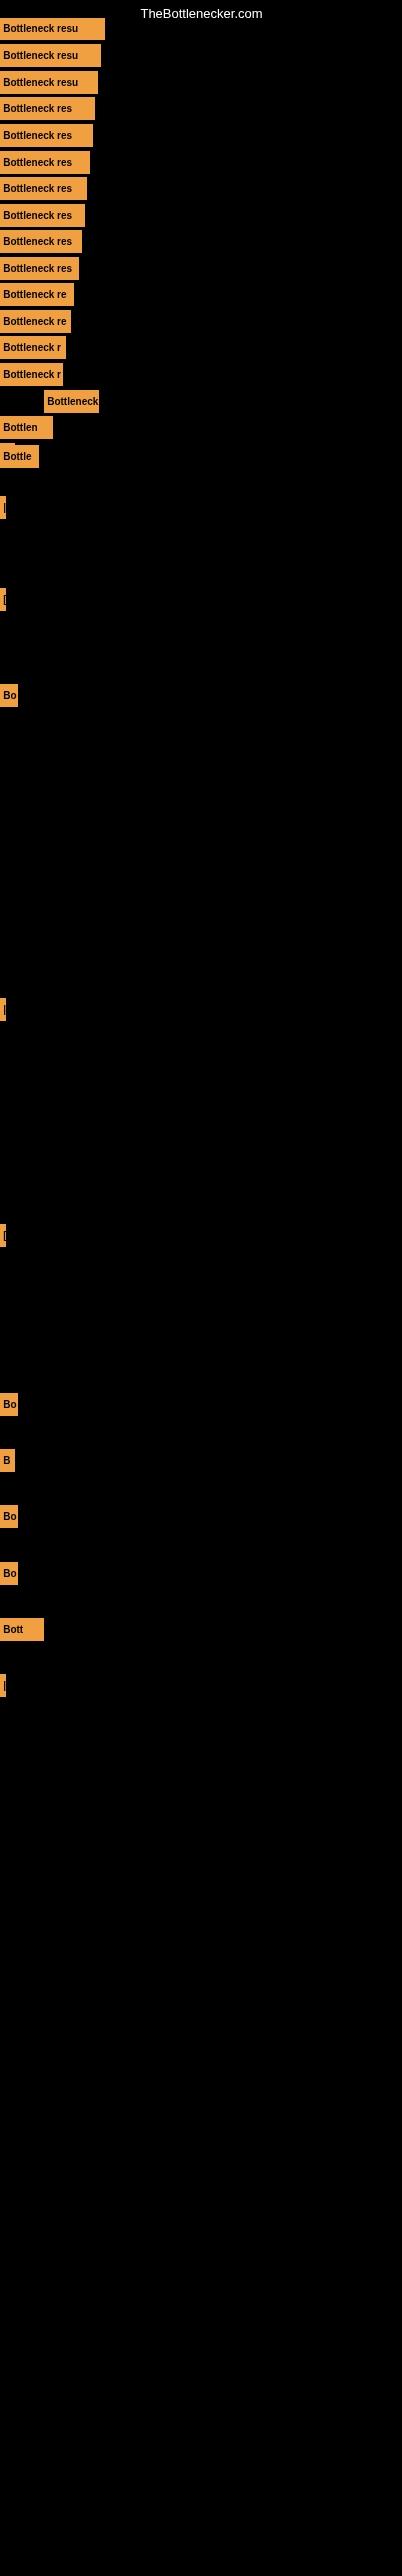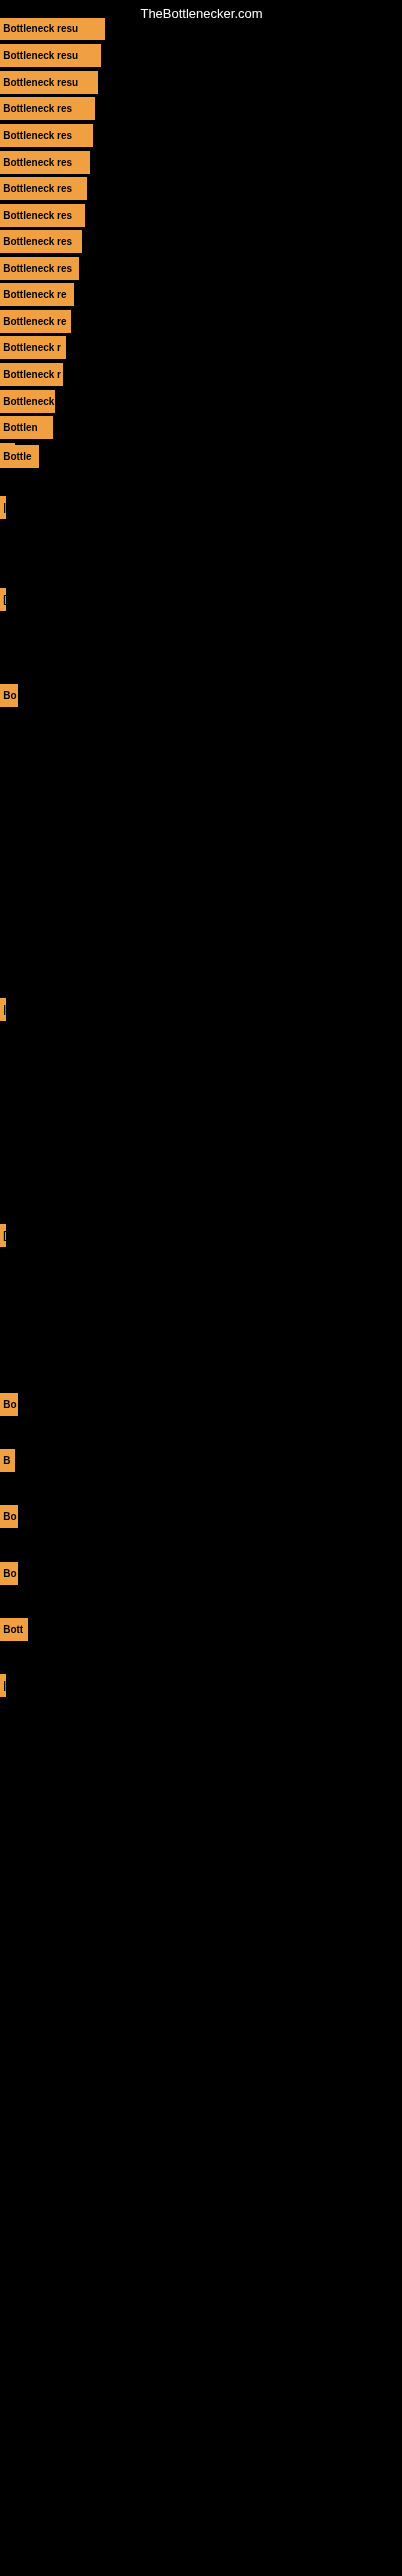--- a/index.html
+++ b/index.html
@@ -84,21 +84,21 @@
     </div>
     <div class="bar-container" style="top: 310px;">
       <div class="bar-label" style="width: 71px;">Bottleneck re</div>
     </div>
     <div class="bar-container" style="top: 336px;">
       <div class="bar-label" style="width: 66px;">Bottleneck r</div>
     </div>
     <div class="bar-container" style="top: 363px;">
       <div class="bar-label" style="width: 63px;">Bottleneck r</div>
     </div>
-    <div class="bar-container" style="top: 390px;">
+    <div class="bar-container" style="top: 390px; padding-left: 44px;">
       <div class="bar-label" style="width: 55px;">Bottleneck</div>
     </div>
     <div class="bar-container" style="top: 416px;">
       <div class="bar-label" style="width: 53px;">Bottlen</div>
     </div>
     <div class="bar-container" style="top: 443px;">
       <div class="bar-label" style="width: 14.5px;">B</div>
     </div>
     <div class="bar-container" style="top: 445px;">
       <div class="bar-label" style="width: 39px;">Bottle</div>
@@ -124,19 +124,19 @@
     <div class="bar-container" style="top: 1449px;">
       <div class="bar-label" style="width: 14.5px;">B</div>
     </div>
     <div class="bar-container" style="top: 1505px;">
       <div class="bar-label" style="width: 17.7px;">Bo</div>
     </div>
     <div class="bar-container" style="top: 1562px;">
       <div class="bar-label" style="width: 17.7px;">Bo</div>
     </div>
     <div class="bar-container" style="top: 1618px;">
-      <div class="bar-label" style="width: 28px;">Bott</div>
+      <div class="bar-label" style="width: 44px;">Bott</div>
     </div>
     <div class="bar-container" style="top: 1674px;">
       <div class="bar-label" style="width: 6.4px;">|</div>
     </div>
   </div>
 
 
 </body></html>

